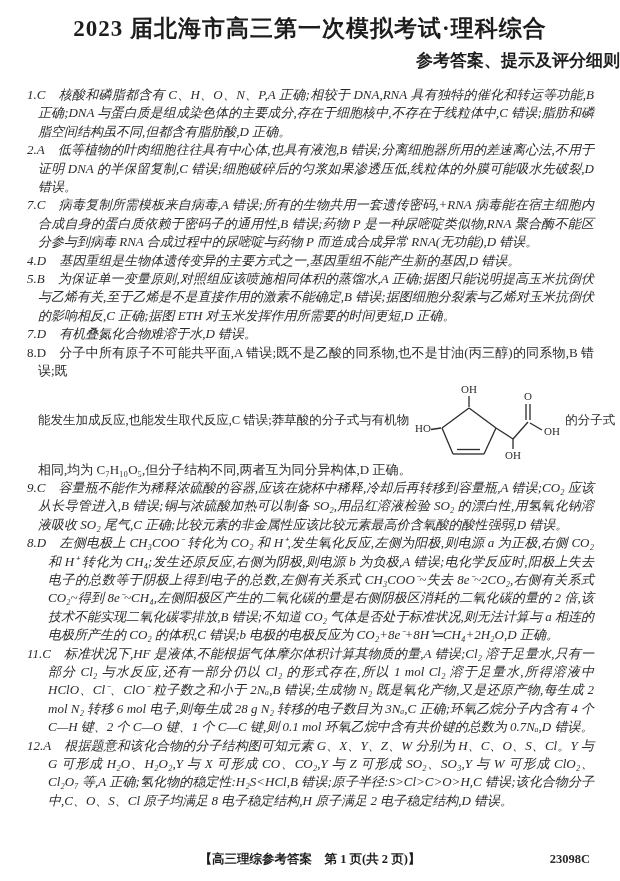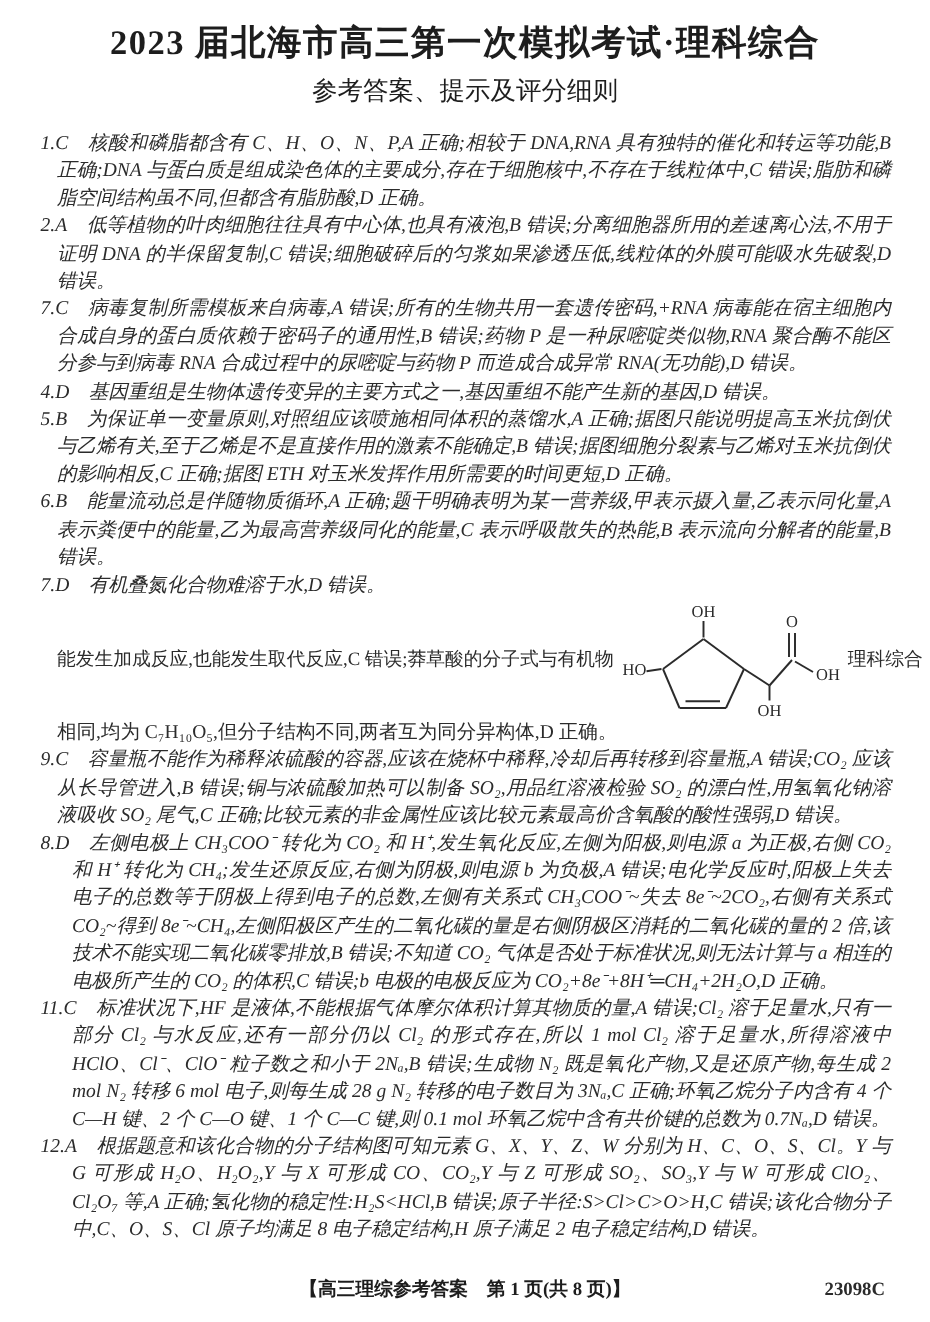--- a/index.html
+++ b/index.html
@@ -6,21 +6,21 @@
   .page{
     width:620px;height:881px;background:#ffffff;color:#2b2b2b;
     position:relative;overflow:hidden;margin:0 auto;
     font-family:"Liberation Serif", serif;
   }
   .title{
     text-align:center;padding-top:13px;font-size:23px;font-weight:bold;
     letter-spacing:1px;color:#1d1d1d;
   }
   .subtitle{
-    text-align:center;margin-top:5px;font-size:17px;font-weight:normal;color:#1d1d1d;
+    text-align:right;margin-top:5px;font-size:17px;font-weight:bold;color:#1d1d1d;
   }
   .content{
     margin:14px 26px 0 27px;font-size:13px;line-height:18.4px;
     text-align:justify;color:#2b2b2b;
   }
   .content p{margin:0;}
   .item{padding-left:11px;text-indent:-11px;font-style:italic;}
   .item.wide{padding-left:21px;text-indent:-21px;}
   .lbl{padding-right:13px;}
   .cont{padding-left:11px;}
@@ -50,25 +50,25 @@
     <p class="item"><span class="lbl">1.C</span><span>核酸和磷脂都含有 C、H、O、N、P,A 正确;相较于 DNA,RNA 具有独特的催化和转运等功能,B 正确;DNA 与蛋白质是组成染色体的主要成分,存在于细胞核中,不存在于线粒体中,C 错误;脂肪和磷脂空间结构虽不同,但都含有脂肪酸,D 正确。</span></p>
 
     <p class="item"><span class="lbl">2.A</span><span>低等植物的叶肉细胞往往具有中心体,也具有液泡,B 错误;分离细胞器所用的差速离心法,不用于证明 DNA 的半保留复制,C 错误;细胞破碎后的匀浆如果渗透压低,线粒体的外膜可能吸水先破裂,D 错误。</span></p>
 
     <p class="item"><span class="lbl">7.C</span><span>病毒复制所需模板来自病毒,A 错误;所有的生物共用一套遗传密码,+RNA 病毒能在宿主细胞内合成自身的蛋白质依赖于密码子的通用性,B 错误;药物 P 是一种尿嘧啶类似物,RNA 聚合酶不能区分参与到病毒 RNA 合成过程中的尿嘧啶与药物 P 而造成合成异常 RNA(无功能),D 错误。</span></p>
 
     <p class="item"><span class="lbl">4.D</span><span>基因重组是生物体遗传变异的主要方式之一,基因重组不能产生新的基因,D 错误。</span></p>
 
     <p class="item"><span class="lbl">5.B</span><span>为保证单一变量原则,对照组应该喷施相同体积的蒸馏水,A 正确;据图只能说明提高玉米抗倒伏与乙烯有关,至于乙烯是不是直接作用的激素不能确定,B 错误;据图细胞分裂素与乙烯对玉米抗倒伏的影响相反,C 正确;据图 ETH 对玉米发挥作用所需要的时间更短,D 正确。</span></p>
 
-    <p class="item"><span class="lbl">6.B</span><span>能量流动总是伴随物质循环,A 正确;题干明确表明为某一营养级,甲表示摄入量,乙表示同化量,A 表示粪便中的能量,乙为最高营养级同化的能量,C 表示呼吸散失的热能,B 表示流向分解者的能量,B 错误。</span></p>
 
     <p class="item"><span class="lbl">7.D</span><span>有机叠氮化合物难溶于水,D 错误。</span></p>
 
     <div class="item8">
+      <p class="line first"><span class="lbl">8.D</span><span>分子中所有原子不可能共平面,A 错误;既不是乙酸的同系物,也不是甘油(丙三醇)的同系物,B 错误;既</span></p>
       <div class="struct-row">
         <span>能发生加成反应,也能发生取代反应,C 错误;莽草酸的分子式与有机物</span>
         <svg class="molecule" width="150" height="78" viewBox="0 0 150 78" xmlns="http://www.w3.org/2000/svg">
           <g stroke="#2b2b2b" stroke-width="1.3" fill="none">
             <line x1="57" y1="26" x2="30" y2="46"></line>
             <line x1="30" y1="46" x2="41" y2="72"></line>
             <line x1="41" y1="72" x2="72" y2="72"></line>
             <line x1="45" y1="67.5" x2="68" y2="67.5"></line>
             <line x1="72" y1="72" x2="84" y2="46"></line>
             <line x1="84" y1="46" x2="57" y2="26"></line>
@@ -82,33 +82,33 @@
             <line x1="118" y1="41" x2="130" y2="48"></line>
           </g>
           <g font-size="11" fill="#2b2b2b">
             <text x="57" y="11" text-anchor="middle">OH</text>
             <text x="3" y="50">HO</text>
             <text x="116" y="18" text-anchor="middle">O</text>
             <text x="132" y="53">OH</text>
             <text x="101" y="77" text-anchor="middle">OH</text>
           </g>
         </svg>
-        <span>理科综合</span>
+        <span>的分子式</span>
       </div>
       <p class="line cont">相同,均为 C₇H₁₀O₅,但分子结构不同,两者互为同分异构体,D 正确。</p>
     </div>
 
     <p class="item"><span class="lbl">9.C</span><span>容量瓶不能作为稀释浓硫酸的容器,应该在烧杯中稀释,冷却后再转移到容量瓶,A 错误;CO₂ 应该从长导管进入,B 错误;铜与浓硫酸加热可以制备 SO₂,用品红溶液检验 SO₂ 的漂白性,用氢氧化钠溶液吸收 SO₂ 尾气,C 正确;比较元素的非金属性应该比较元素最高价含氧酸的酸性强弱,D 错误。</span></p>
 
     <p class="item wide"><span class="lbl">8.D</span><span>左侧电极上 CH₃COO⁻ 转化为 CO₂ 和 H⁺,发生氧化反应,左侧为阳极,则电源 a 为正极,右侧 CO₂ 和 H⁺ 转化为 CH₄;发生还原反应,右侧为阴极,则电源 b 为负极,A 错误;电化学反应时,阳极上失去电子的总数等于阴极上得到电子的总数,左侧有关系式 CH₃COO⁻~失去 8e⁻~2CO₂,右侧有关系式 CO₂~得到 8e⁻~CH₄,左侧阳极区产生的二氧化碳的量是右侧阴极区消耗的二氧化碳的量的 2 倍,该技术不能实现二氧化碳零排放,B 错误;不知道 CO₂ 气体是否处于标准状况,则无法计算与 a 相连的电极所产生的 CO₂ 的体积,C 错误;b 电极的电极反应为 CO₂+8e⁻+8H⁺═CH₄+2H₂O,D 正确。</span></p>
 
     <p class="item wide"><span class="lbl">11.C</span><span>标准状况下,HF 是液体,不能根据气体摩尔体积计算其物质的量,A 错误;Cl₂ 溶于足量水,只有一部分 Cl₂ 与水反应,还有一部分仍以 Cl₂ 的形式存在,所以 1 mol Cl₂ 溶于足量水,所得溶液中 HClO、Cl⁻、ClO⁻ 粒子数之和小于 2Nₐ,B 错误;生成物 N₂ 既是氧化产物,又是还原产物,每生成 2 mol N₂ 转移 6 mol 电子,则每生成 28 g N₂ 转移的电子数目为 3Nₐ,C 正确;环氧乙烷分子内含有 4 个 C—H 键、2 个 C—O 键、1 个 C—C 键,则 0.1 mol 环氧乙烷中含有共价键的总数为 0.7Nₐ,D 错误。</span></p>
 
     <p class="item wide"><span class="lbl">12.A</span><span>根据题意和该化合物的分子结构图可知元素 G、X、Y、Z、W 分别为 H、C、O、S、Cl。Y 与 G 可形成 H₂O、H₂O₂,Y 与 X 可形成 CO、CO₂,Y 与 Z 可形成 SO₂、SO₃,Y 与 W 可形成 ClO₂、Cl₂O₇ 等,A 正确;氢化物的稳定性:H₂S&lt;HCl,B 错误;原子半径:S&gt;Cl&gt;C&gt;O&gt;H,C 错误;该化合物分子中,C、O、S、Cl 原子均满足 8 电子稳定结构,H 原子满足 2 电子稳定结构,D 错误。</span></p>
 
   </div>
 
   <div class="footer">
-    <span class="footer-center">【高三理综参考答案　第 1 页(共 8 页)】</span>
+    <span class="footer-center">【高三理综参考答案　第 1 页(共 2 页)】</span>
     <span class="footer-right">23098C</span>
   </div>
 
 </div>
 
 </body></html>

